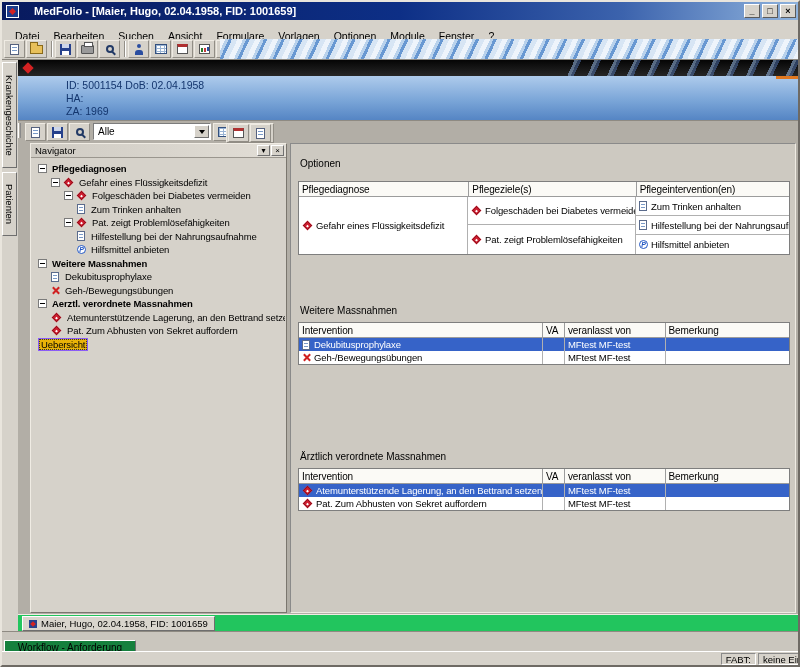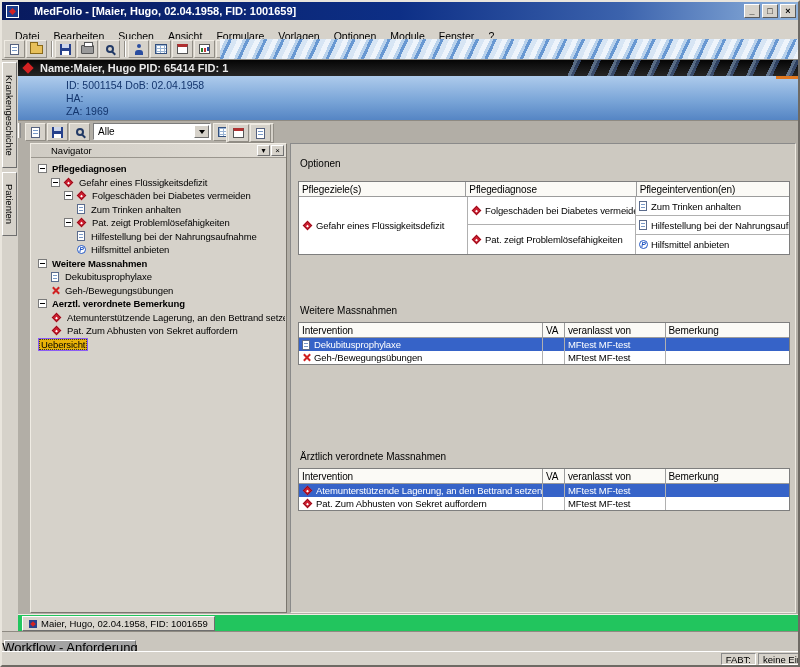--- a/index.html
+++ b/index.html
@@ -82,21 +82,21 @@
     position:relative;display:flex;align-items:center;font-size:10px;padding-left:4px;margin:0 2px;}
   .combo-btn{position:absolute;right:1px;top:1px;bottom:1px;width:15px;background:#d6d2ca;border:1px solid;
     border-color:#fff #707070 #707070 #fff;display:flex;align-items:center;justify-content:center;}
   .caret{width:0;height:0;border-left:3px solid transparent;border-right:3px solid transparent;border-top:4px solid #000;}
   .btn-group{position:absolute;left:208px;top:2px;height:20px;display:flex;align-items:center;background:#d6d2ca;
     border:1px solid;border-color:#efebe3 #918d85 #918d85 #efebe3;padding:0 1px;}
   
   .navigator{position:absolute;left:12px;top:22px;width:257px;height:470px;background:#d6d2ca;
     border:1px solid;border-color:#f0ece4 #7a766e #7a766e #f0ece4;}
   .nav-title{height:14px;background:linear-gradient(90deg,#cfcbc3,#e2ded6);border-bottom:1px solid #9a968e;
-    display:flex;align-items:center;padding:0 2px 0 20px;font-size:9.5px;}
+    display:flex;align-items:center;padding:0 2px 0 4px;font-size:9.5px;}
   .nav-title .t{flex:1;}
   .nav-btn{width:13px;height:11px;background:#d6d2ca;border:1px solid;border-color:#fff #707070 #707070 #fff;
     font-size:8px;line-height:9px;text-align:center;margin-left:1px;padding:0;}
   .tree{position:absolute;left:1px;right:1px;top:15px;bottom:1px;background:#d6d2ca;overflow:hidden;padding-top:3px;}
   .ti{height:13.5px;display:flex;align-items:center;font-size:9.5px;letter-spacing:-0.1px;white-space:nowrap;overflow:hidden;}
   .ti .lbl{padding:0 2px;}
   .bold{font-weight:bold;}
   .d0{padding-left:6px;text-align:right;} .d1{padding-left:19px;} .d2{padding-left:32px;} .d3{padding-left:45px;}
   .exp{width:9px;height:9px;background:#fff;border:1px solid #7b7b7b;position:relative;margin-right:3px;flex:none;}
   .exp::after{content:'';position:absolute;left:1px;top:3px;width:5px;height:1px;background:#000;}
@@ -130,22 +130,22 @@
   .subrow{display:flex;align-items:center;padding:0 3px;border-bottom:1px solid #b0b0b0;overflow:hidden;white-space:nowrap;}
   .subrow.nb{border-bottom:none;}
   .wt-c1{width:245px;} .wt-c2{width:22px;} .wt-c3{width:101px;} .wt-c4{width:124px;}
   
   .bottom-tabbar{position:absolute;left:16px;right:0;top:612px;height:17px;background:#22c55e;border-top:1px solid #f0ece4;}
   .patient-tab{position:absolute;left:4px;top:1px;height:15px;background:#d9d5cd;border:1px solid;
     border-color:#fff #6e6e6e #6e6e6e #fff;display:flex;align-items:center;font-size:9.5px;padding:0 6px;white-space:nowrap;}
   .pt-icon{width:8px;height:8px;background:#26418c;position:relative;margin-right:4px;flex:none;}
   .pt-icon::after{content:'';position:absolute;left:2px;top:2px;width:4px;height:4px;background:#d42222;transform:rotate(45deg);}
   .lower-band{position:absolute;left:0;right:0;top:629px;height:24px;background:#cac6be;border-top:1px solid #8e8a82;}
-  .workflow-tab{position:absolute;left:2px;top:8px;width:132px;height:15px;background:#a3a3a3;border:1px solid;
-    border-color:#fff #6e6e6e #6e6e6e #fff;display:flex;align-items:center;justify-content:center;font-size:13px;white-space:nowrap;}
+  .workflow-tab{position:absolute;left:2px;top:8px;width:132px;height:15px;background:#15803d;border:1px solid;
+    border-color:#fff #6e6e6e #6e6e6e #fff;display:flex;align-items:center;justify-content:center;font-size:10px;white-space:nowrap;}
   .statusbar{position:absolute;left:0;right:0;bottom:0;height:14px;background:#d6d2ca;border-top:1px solid #fff;
     display:flex;align-items:center;justify-content:flex-end;font-size:9.5px;}
   .status-cell{height:12px;line-height:11px;border:1px solid;border-color:#8a8a8a #fff #fff #8a8a8a;
     padding:0 4px;margin-right:2px;white-space:nowrap;overflow:hidden;}
   .status-cell.clip{width:40px;margin-right:0;border-right:none;}
 </style>
 </head>
 <body>
 
 <div class="screen">
@@ -210,21 +210,20 @@
         <span class="ic-page"></span>
       </button>
     <button class="tbtn">
         <span class="glyph">?</span>
       </button>
     <div class="stripes"></div>
   </div>
 
   <div class="banner">
     <span class="banner-icon"></span>
-    <span class="banner-text">Name:Maier, Hugo PID: 65414 FID: 1</span>
     <div class="banner-stripes"></div>
   </div>
 
   <div class="bluepanel">
     <span class="line" style="top:3px;">ID: 5001154 DoB: 02.04.1958</span>
     <span class="line" style="top:16px;">HA:</span>
     <span class="line" style="top:29px;">ZA: 1969</span>
     <span class="accent-strip"></span>
   </div>
 
@@ -313,43 +312,43 @@
         <div class="ti d1">
           <span class="ic-doc"></span>
           <span class="lbl">Dekubitusprophylaxe</span>
         </div>
         <div class="ti d1">
           <span class="ic-x"></span>
           <span class="lbl">Geh-/Bewegungsübungen</span>
         </div>
         <div class="ti d0">
           <span class="exp"></span>
-          <span class="lbl bold">Aerztl. verordnete Bemerkung</span>
+          <span class="lbl bold">Aerztl. verordnete Massnahmen</span>
         </div>
         <div class="ti d1">
           <span class="ic-diamond"></span>
           <span class="lbl">Atemunterstützende Lagerung, an den Bettrand setzen</span>
         </div>
         <div class="ti d1">
           <span class="ic-diamond"></span>
           <span class="lbl">Pat. Zum Abhusten von Sekret auffordern</span>
         </div>
         <div class="ti d0">
           <span class="lbl sel-box">Uebersicht</span>
         </div>
       </div>
     </div>
 
     <div class="main">
 
       <div class="sec-title" style="top:14px;">Optionen</div>
       <div class="tbl" style="top:37px;">
         <div class="tr thead-row">
+          <div class="th pt-c1">Pflegediagnose</div>
           <div class="th pt-c2">Pflegeziele(s)</div>
-          <div class="th pt-c1">Pflegediagnose</div>
           <div class="th pt-c3 last">Pflegeintervention(en)</div>
         </div>
         <div class="tr" style="height:57px;">
           <div class="td pt-c1">
             <span class="ic-diamond"></span>
             <span>Gefahr eines Flüssigkeitsdefizit</span>
           </div>
           <div class="pt-c2 stack" style="border-right:1px solid #b0b0b0;">
             <div class="subrow" style="height:28px;">
               <span class="ic-diamond"></span>

